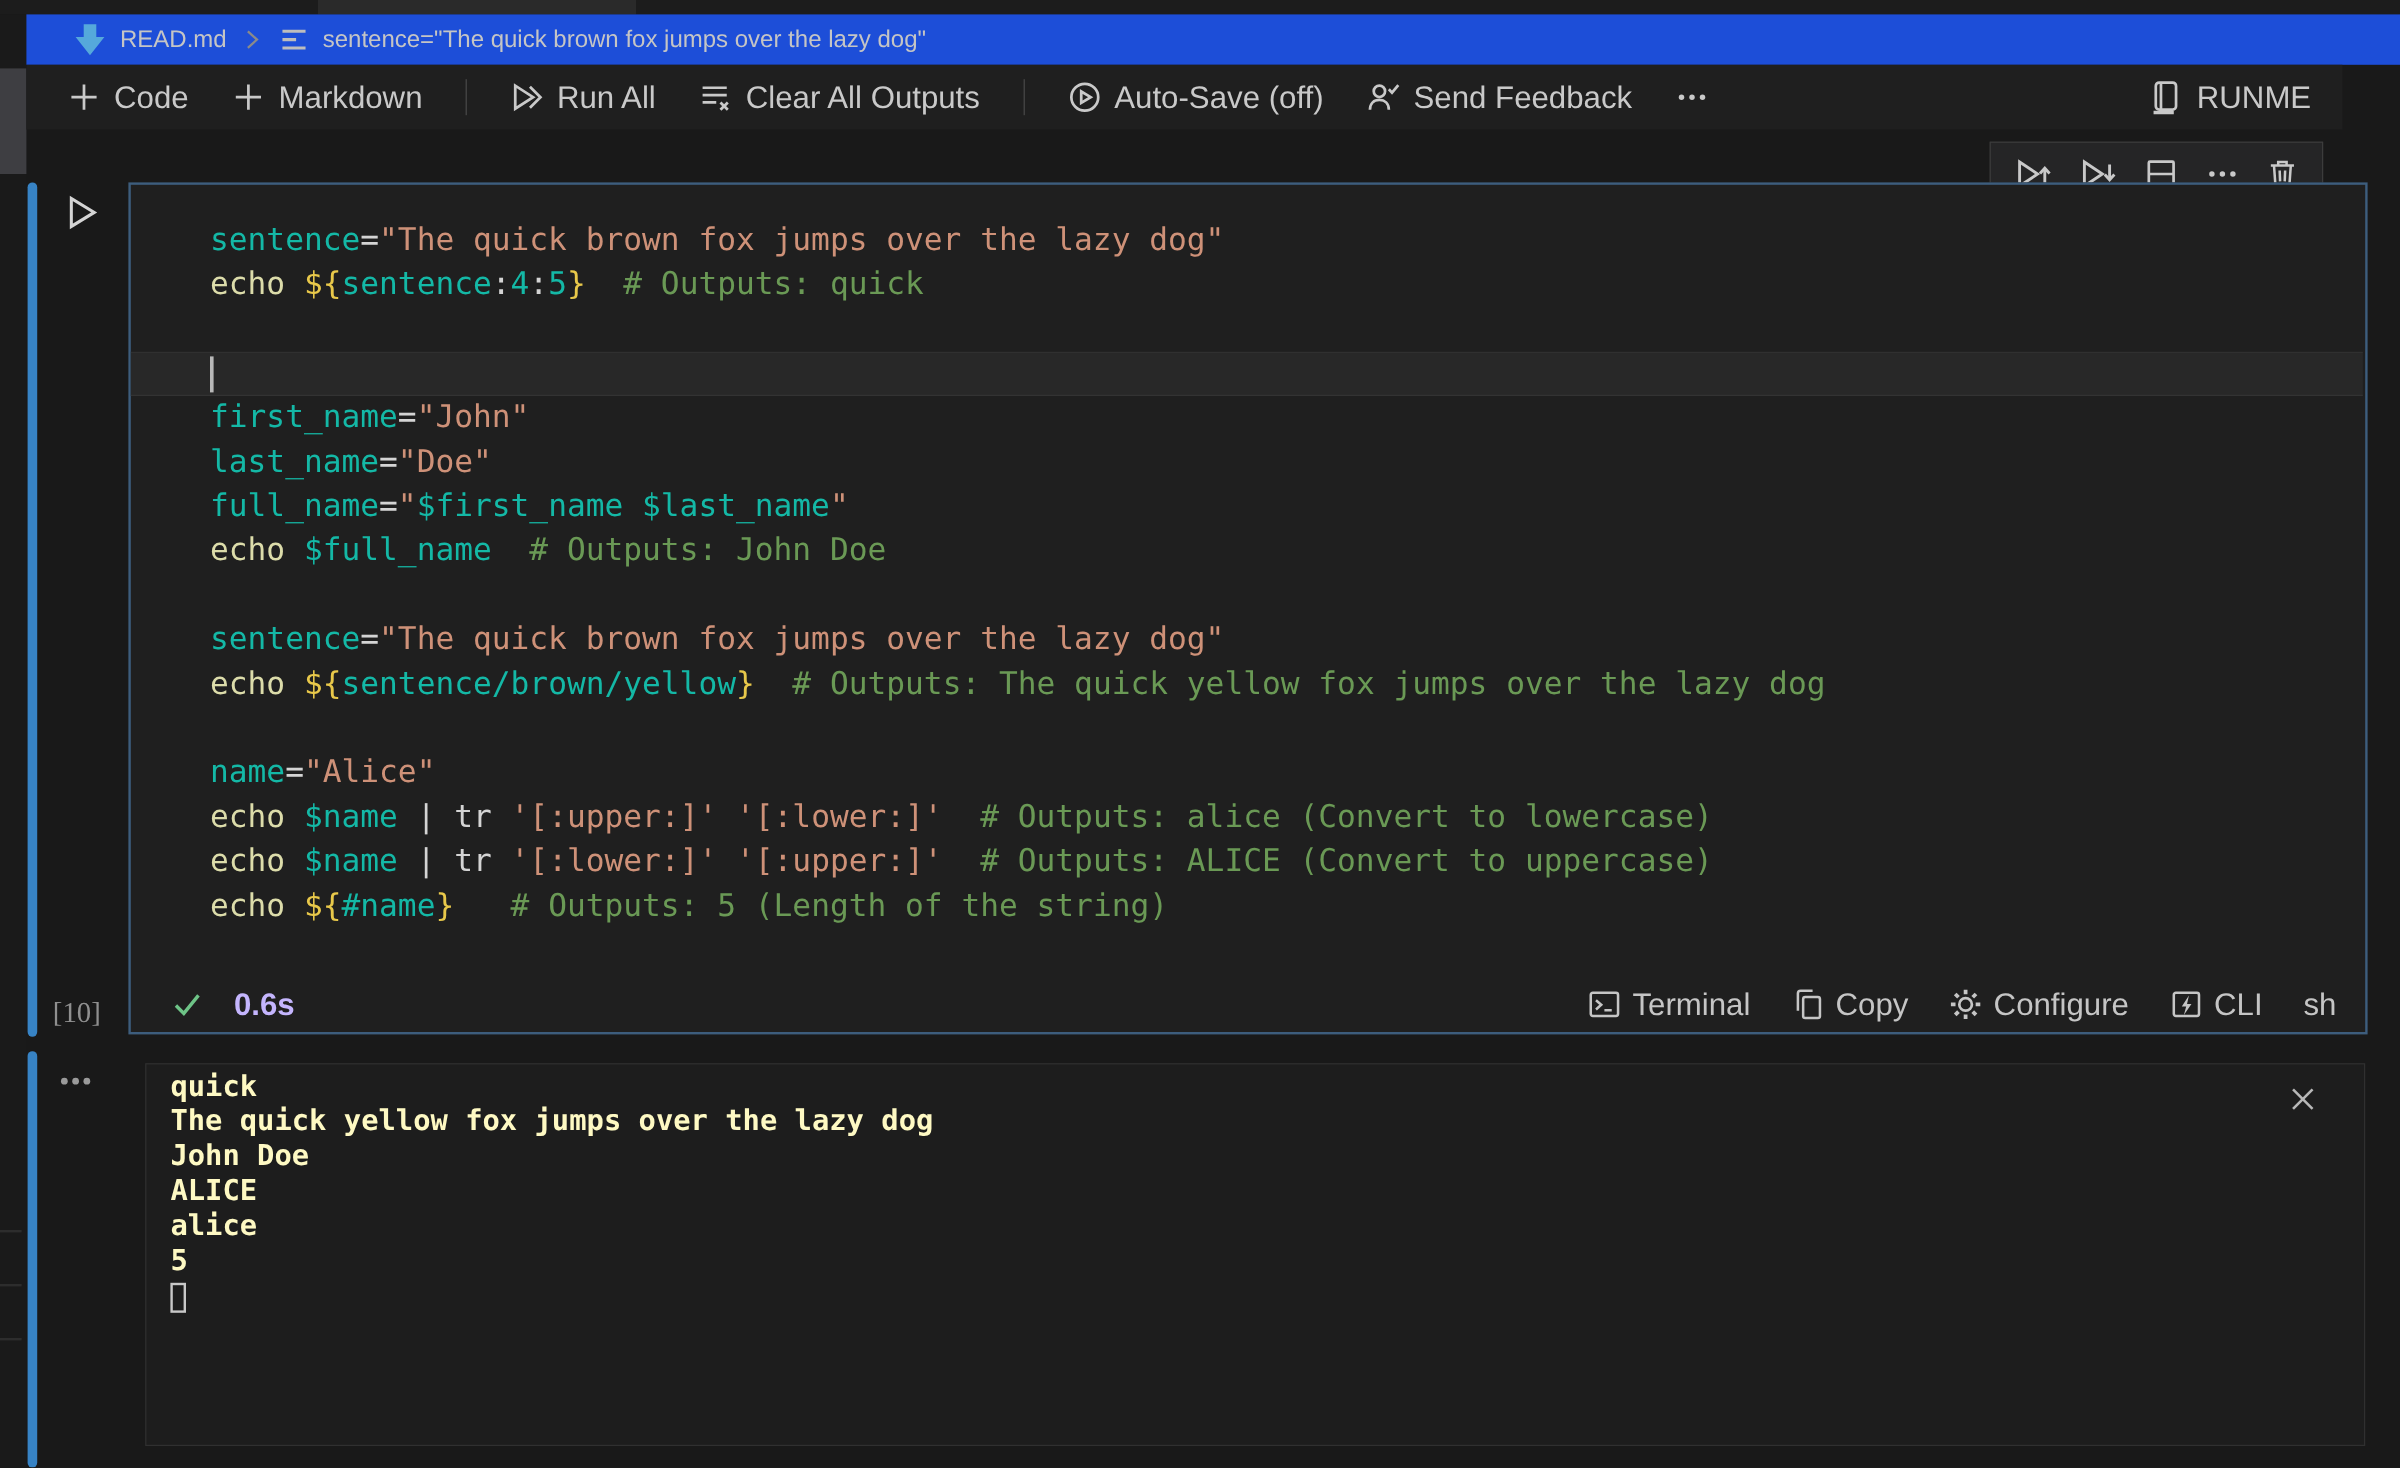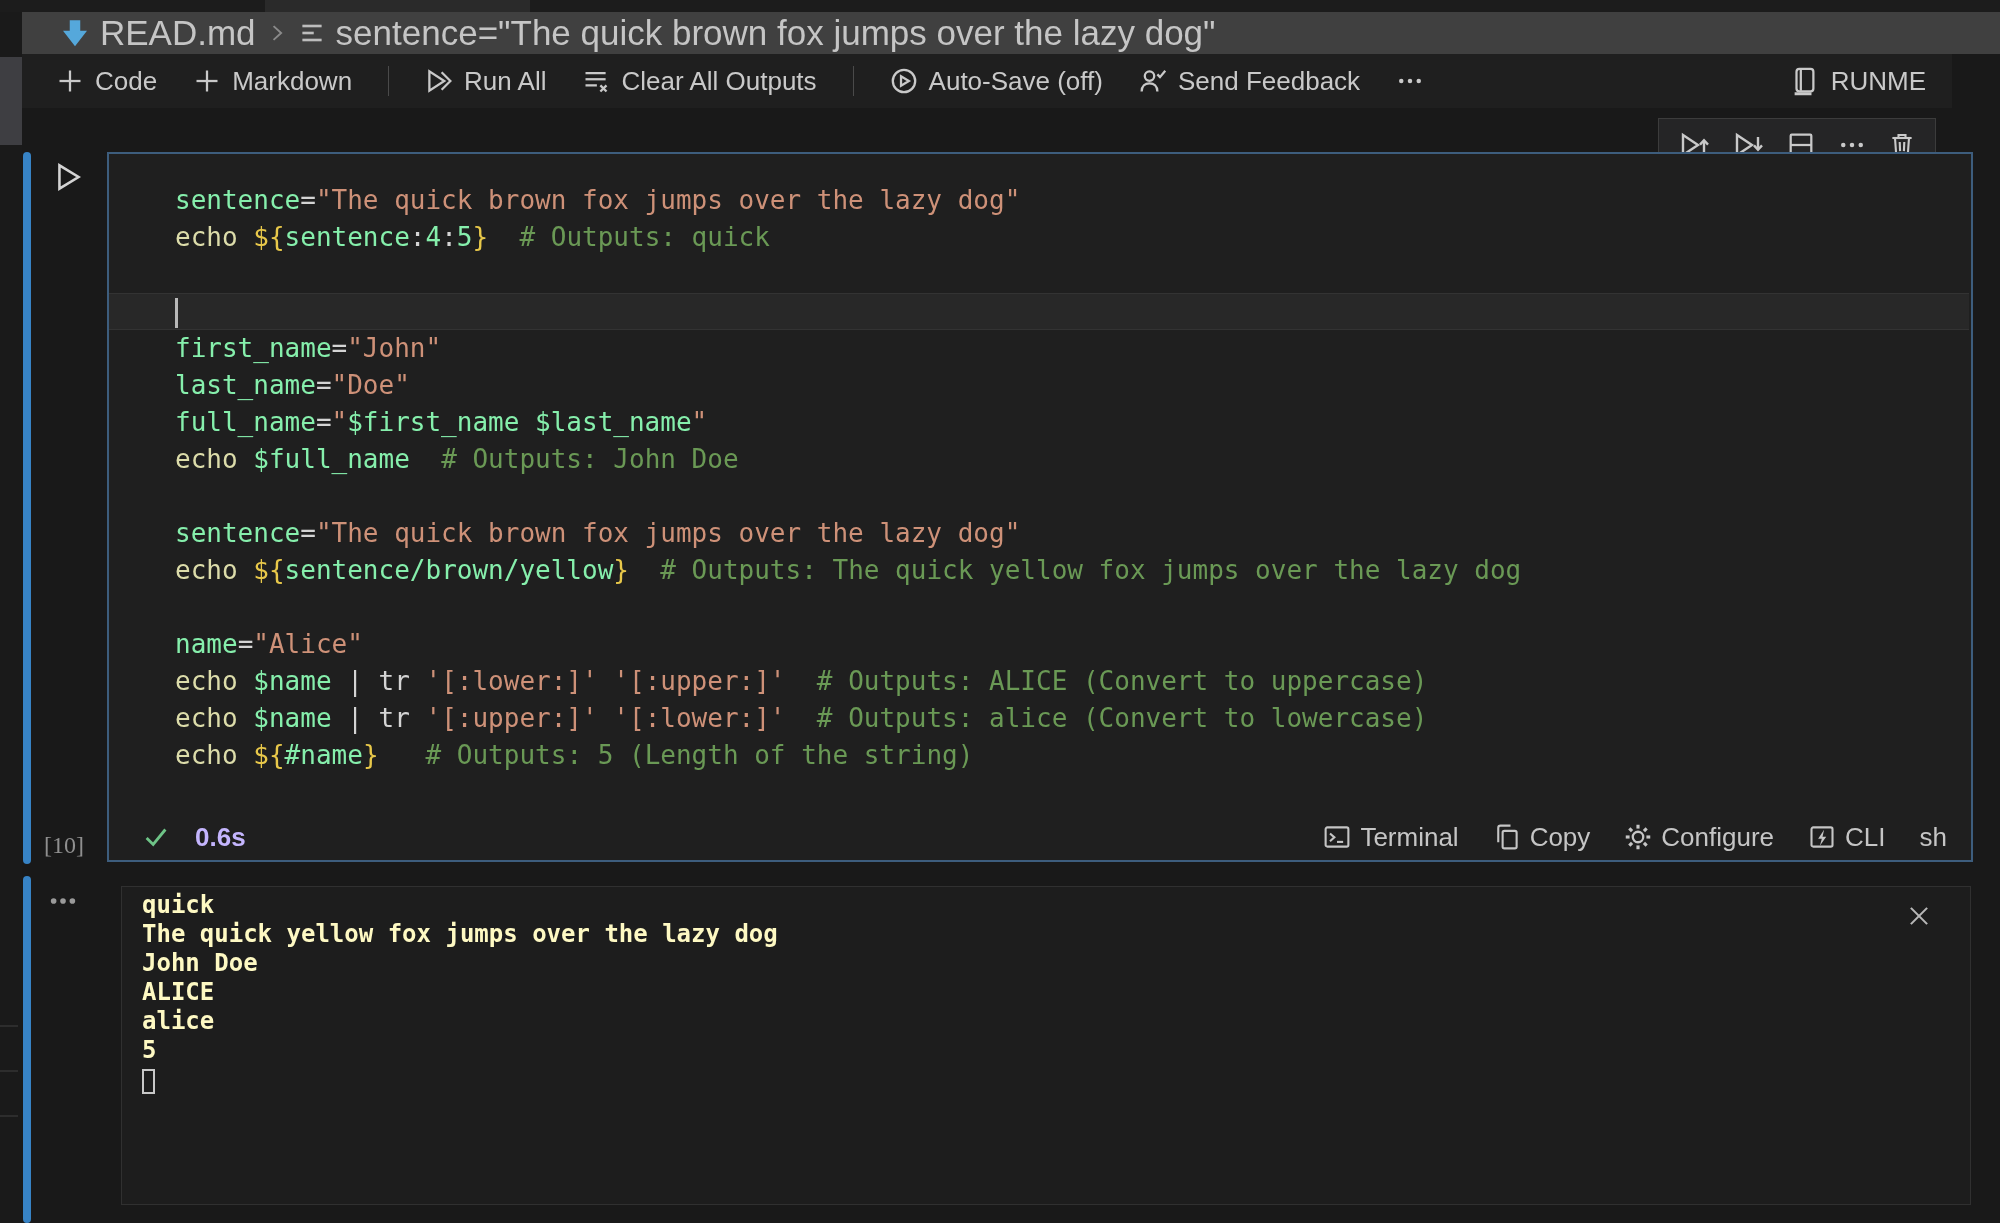--- a/index.html
+++ b/index.html
@@ -15,21 +15,21 @@
   .top-strip { position:absolute; left:0; top:0; width:2000px; height:12px; background:#1c1c1c; }
   .tab-seg { position:absolute; left:265px; top:0; width:265px; height:12px; background:#2a2a2a; }
 
   
   .left-rail { position:absolute; left:0; top:12px; width:22px; height:1211px; background:#1a1a1a; }
   .rail-thumb { position:absolute; left:0; top:45px; width:22px; height:88px; background:#3e3e42; }
   .rail-line { position:absolute; left:0; width:18px; height:2px; background:#2d2d2d; }
 
   
   .breadcrumb-row { position:absolute; left:22px; top:12px; width:1978px; height:42px;
-    background:#404040; display:flex; align-items:center; font-size:35px; color:#c5c5c5; }
+    background:#1d4ed8; display:flex; align-items:center; font-size:20px; color:#c5c5c5; }
   .crumb { display:flex; align-items:center; gap:10px; cursor:pointer; }
   .crumb-chev { color:#8a8a8a; margin:0 10px; }
 
   .toolbar-row { position:absolute; left:22px; top:54px; width:1930px; height:54px;
     background:#1f1f1f; display:flex; align-items:center; font-size:26px; color:#c9c9c9; }
   .tb-item { display:flex; align-items:center; gap:11px; margin-right:36px; cursor:pointer; white-space:nowrap; }
   .tb-sep { width:1px; height:30px; background:#4a4a4a; margin-right:36px; }
   .tb-right { margin-left:auto; display:flex; align-items:flex-start; gap:12px; margin-right:26px; cursor:pointer; }
 
   
@@ -39,21 +39,21 @@
   .ct-btn { cursor:pointer; display:flex; align-items:center; }
 
   
   .cell { position:absolute; left:107px; top:152px; width:1866px; height:710px;
     background:#1f1f1f; border:2px solid #3d5d7d; }
   .code-area { position:absolute; left:0; top:28px; right:2px; }
   .code-line { height:37px; line-height:37px; padding-left:66px; white-space:pre;
     font-family:"DejaVu Sans Mono", monospace; font-size:26px; color:#d4d4d4; }
   .code-line.current { background:#282828; box-shadow: inset 0 1px 0 #333, inset 0 -1px 0 #333; }
   .text-cursor { display:inline-block; width:3px; height:30px; background:#b8b8b8; vertical-align:middle; }
-  .tk-v { color:#86efac; } .tk-o { color:#D4D4D4; } .tk-s { color:#CE9178; }
+  .tk-v { color:#14b8a6; } .tk-o { color:#D4D4D4; } .tk-s { color:#CE9178; }
   .tk-f { color:#DCDCAA; } .tk-b { color:#E8C84A; } .tk-c { color:#6A9955; }
 
   .cell-status { position:absolute; left:0; right:0; bottom:0; height:46px;
     display:flex; align-items:center; font-size:26px; color:#c5c5c5; }
   .status-left { display:flex; align-items:center; gap:24px; margin-left:32px; }
   .duration { font-weight:700; color:#c4b5fd; }
   .status-right { margin-left:auto; display:flex; align-items:center; gap:34px; margin-right:24px; }
   .st-item { display:flex; align-items:center; gap:9px; cursor:pointer; white-space:nowrap; }
 
   .run-btn { position:absolute; left:52px; top:160px; cursor:pointer; }
@@ -254,22 +254,22 @@
       <div class="code-line current"><span class="text-cursor"></span></div>
       <div class="code-line"><span class="tk-v">first_name</span><span class="tk-o">=</span><span class="tk-s">"John"</span></div>
       <div class="code-line"><span class="tk-v">last_name</span><span class="tk-o">=</span><span class="tk-s">"Doe"</span></div>
       <div class="code-line"><span class="tk-v">full_name</span><span class="tk-o">=</span><span class="tk-s">"</span><span class="tk-v">$first_name</span><span class="tk-s"> </span><span class="tk-v">$last_name</span><span class="tk-s">"</span></div>
       <div class="code-line"><span class="tk-f">echo</span><span class="tk-o"> </span><span class="tk-v">$full_name</span><span class="tk-o">  </span><span class="tk-c"># Outputs: John Doe</span></div>
       <div class="code-line"></div>
       <div class="code-line"><span class="tk-v">sentence</span><span class="tk-o">=</span><span class="tk-s">"The quick brown fox jumps over the lazy dog"</span></div>
       <div class="code-line"><span class="tk-f">echo</span><span class="tk-o"> </span><span class="tk-b">${</span><span class="tk-v">sentence/brown/yellow</span><span class="tk-b">}</span><span class="tk-o">  </span><span class="tk-c"># Outputs: The quick yellow fox jumps over the lazy dog</span></div>
       <div class="code-line"></div>
       <div class="code-line"><span class="tk-v">name</span><span class="tk-o">=</span><span class="tk-s">"Alice"</span></div>
+      <div class="code-line"><span class="tk-f">echo</span><span class="tk-o"> </span><span class="tk-v">$name</span><span class="tk-o"> | tr </span><span class="tk-s">'[:upper:]'</span><span class="tk-o"> </span><span class="tk-s">'[:lower:]'</span><span class="tk-o">  </span><span class="tk-c"># Outputs: alice (Convert to lowercase)</span></div>
       <div class="code-line"><span class="tk-f">echo</span><span class="tk-o"> </span><span class="tk-v">$name</span><span class="tk-o"> | tr </span><span class="tk-s">'[:lower:]'</span><span class="tk-o"> </span><span class="tk-s">'[:upper:]'</span><span class="tk-o">  </span><span class="tk-c"># Outputs: ALICE (Convert to uppercase)</span></div>
-      <div class="code-line"><span class="tk-f">echo</span><span class="tk-o"> </span><span class="tk-v">$name</span><span class="tk-o"> | tr </span><span class="tk-s">'[:upper:]'</span><span class="tk-o"> </span><span class="tk-s">'[:lower:]'</span><span class="tk-o">  </span><span class="tk-c"># Outputs: alice (Convert to lowercase)</span></div>
       <div class="code-line"><span class="tk-f">echo</span><span class="tk-o"> </span><span class="tk-b">${</span><span class="tk-v">#name</span><span class="tk-b">}</span><span class="tk-o">   </span><span class="tk-c"># Outputs: 5 (Length of the string)</span></div>
     </div>
   <div class="cell-status">
     <div class="status-left">
       <span>
         <svg width="30" height="30" viewBox="0 0 16 16" fill="none" stroke="#6ec487" stroke-width="1.5">
             <polyline points="3,8.5 6.5,12 13,4"></polyline>
           </svg>
       </span>
       <span class="duration">0.6s</span>

